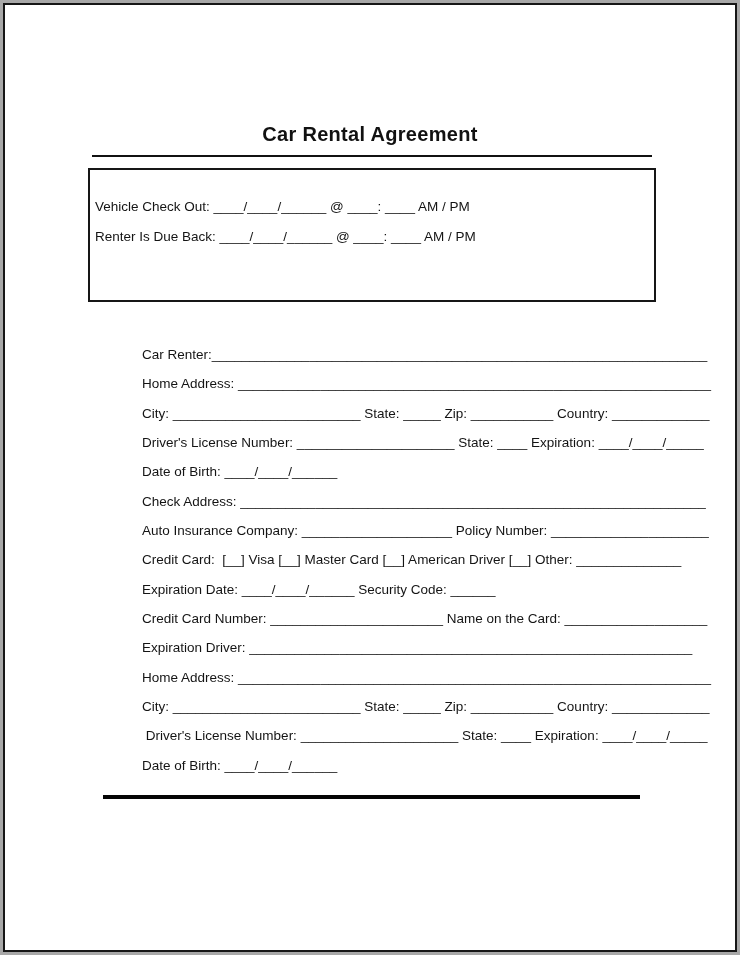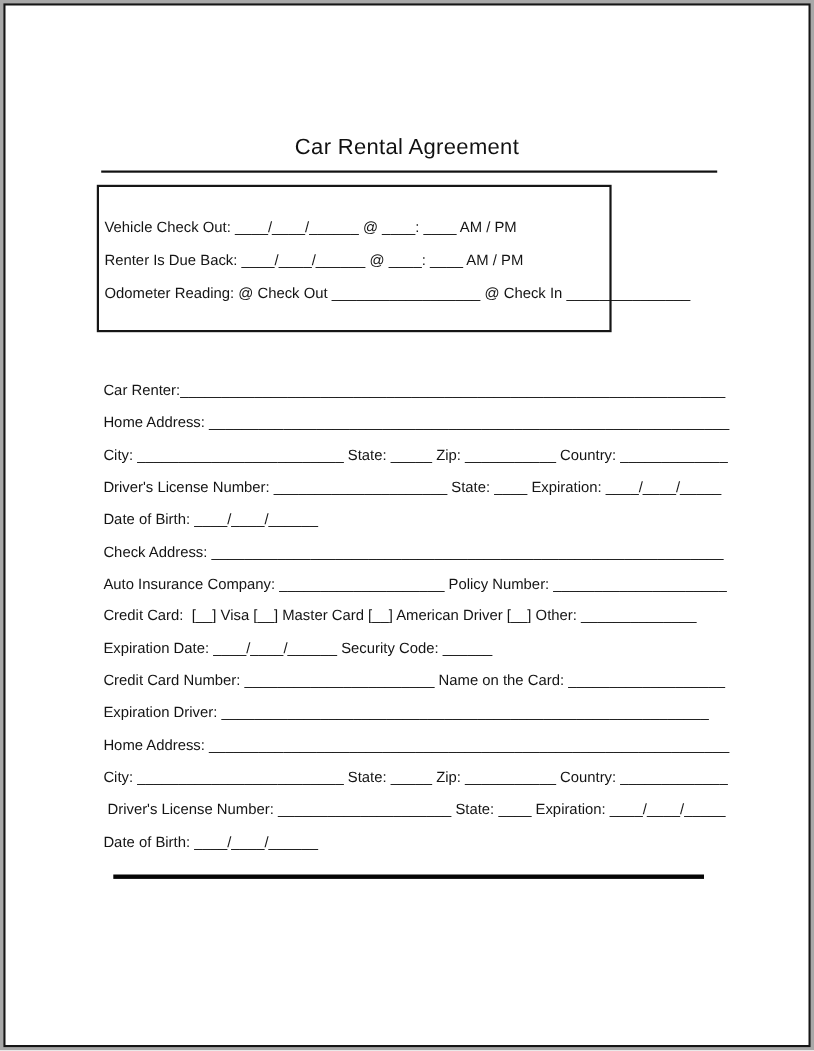--- a/index.html
+++ b/index.html
@@ -26,37 +26,37 @@
     border: 2px solid #161616;
   }
   .doc-title {
     position: absolute;
     left: 0;
     right: 0;
     top: 118px;
     margin: 0;
     text-align: center;
     font-size: 20px;
-    font-weight: normal;
+    font-weight: bold;
     letter-spacing: 0.3px;
     color: #111111;
   }
   .title-rule {
     position: absolute;
     left: 87px;
     top: 150px;
     width: 560px;
     height: 2px;
     background: #111111;
   }
   .checkout-box {
     position: absolute;
     left: 83px;
     top: 163px;
-    width: 468px;
+    width: 568px;
     height: 134px;
     box-sizing: border-box;
     border: 2px solid #161616;
     padding: 22px 0 12px 5px;
   }
   .checkout-box .row {
     height: 30px;
     line-height: 30px;
   }
   .row {
@@ -66,20 +66,21 @@
   }
   .form-rows {
     position: absolute;
     left: 89px;
     top: 335px;
     width: 575px;
   }
   .form-rows .row {
     height: 29.35px;
     line-height: 29.35px;
+    margin-left: 48px;
   }
   .bottom-rule {
     position: absolute;
     left: 98px;
     top: 790px;
     width: 537px;
     height: 4px;
     background: #050505;
   }
 </style>
@@ -88,21 +89,20 @@
 
 <div class="page">
   <div class="page-inner">
 
     <h1 class="doc-title">Car Rental Agreement</h1>
     <div class="title-rule"></div>
 
     <div class="checkout-box">
       <div class="row">Vehicle Check Out: ____/____/______ @ ____: ____ AM / PM</div>
       <div class="row">Renter Is Due Back: ____/____/______ @ ____: ____ AM / PM</div>
-      <div class="row">Odometer Reading: @ Check Out __________________ @ Check In _______________</div>
     </div>
 
     <div class="form-rows">
       <div class="row">Car Renter:__________________________________________________________________</div>
       <div class="row">Home Address: _______________________________________________________________</div>
       <div class="row">City: _________________________ State: _____ Zip: ___________ Country: _____________</div>
       <div class="row">Driver's License Number: _____________________ State: ____ Expiration: ____/____/_____</div>
       <div class="row">Date of Birth: ____/____/______</div>
       <div class="row">Check Address: ______________________________________________________________</div>
       <div class="row">Auto Insurance Company: ____________________ Policy Number: _____________________</div>

